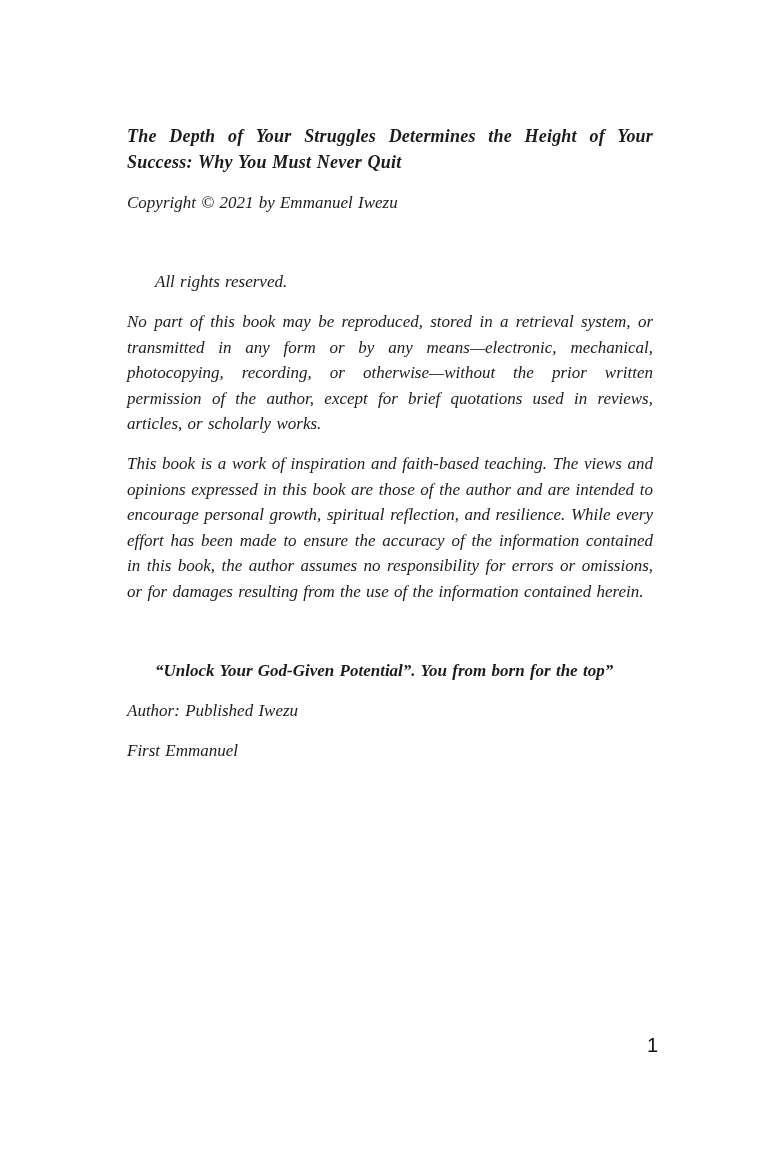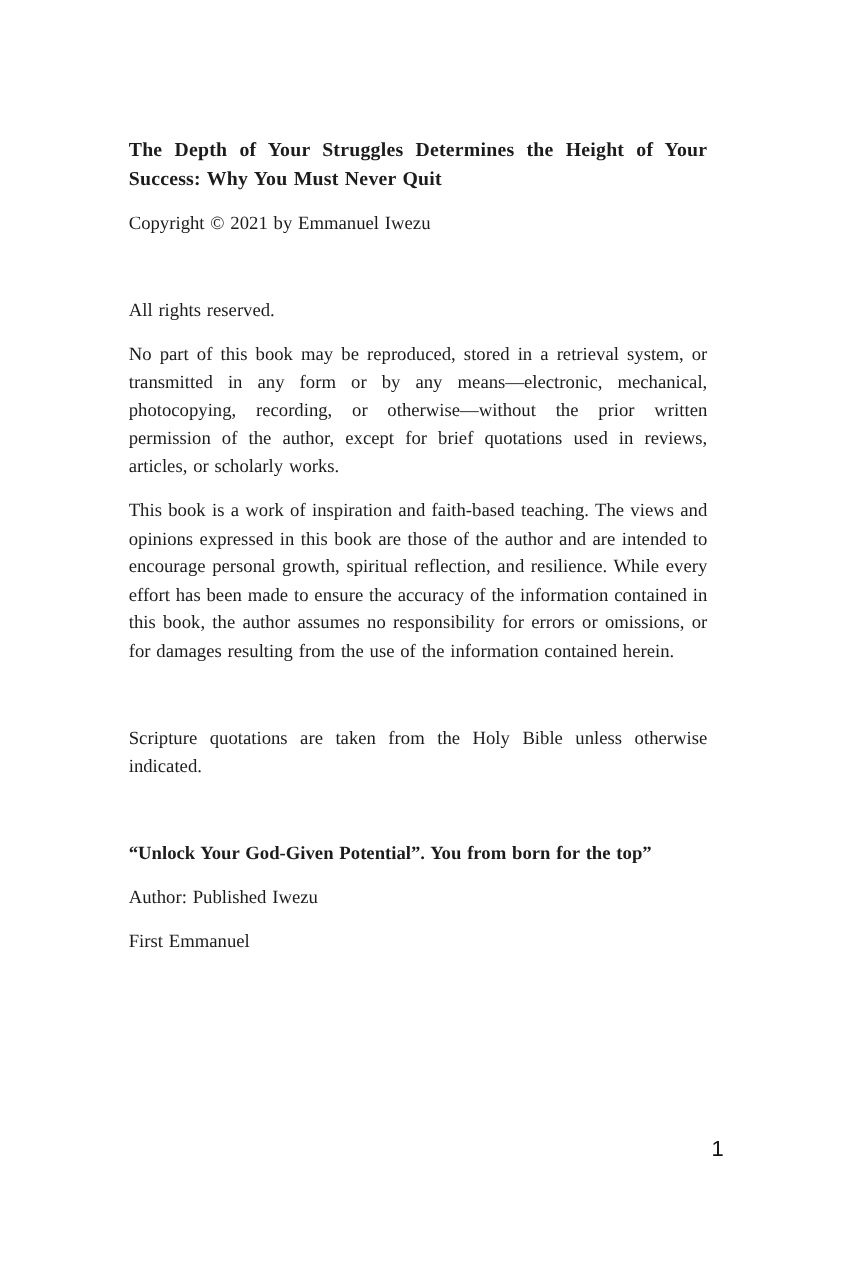--- a/index.html
+++ b/index.html
@@ -12,40 +12,42 @@
     width: 768px;
     height: 1152px;
     background: #ffffff;
     overflow: hidden;
     font-family: "Liberation Serif", serif;
     color: #1c1c1c;
   }
   .content {
     position: absolute;
     top: 124px;
-    left: 117px;
+    left: 127px;
     width: 526px;
     text-align: justify;
     font-size: 17px;
     line-height: 25.5px;
     word-spacing: 0.06em;
     hyphens: none;
+    font-style: italic;
   }
   .para {
     margin: 0 0 14.5px 0;
   }
   .bold {
     font-weight: bold;
   }
   .title {
     font-size: 18px;
     letter-spacing: 0.2px;
   }
   .big-gap {
     margin-top: 54px;
+    margin-left: 28px;
   }
   .page-number {
     position: absolute;
     top: 1033px;
     right: 110px;
     font-family: "Liberation Sans", sans-serif;
     font-size: 20px;
     line-height: 24px;
     color: #111111;
   }
@@ -53,19 +55,18 @@
 </head>
 <body>
 
 <div class="page">
   <div class="content">
     <p class="para bold title">The Depth of Your Struggles Determines the Height of Your Success: Why You Must Never Quit</p>
     <p class="para">Copyright © 2021 by Emmanuel Iwezu</p>
     <p class="para big-gap">All rights reserved.</p>
     <p class="para">No part of this book may be reproduced, stored in a retrieval system, or transmitted in any form or by any means—electronic, mechanical, photocopying, recording, or otherwise—without the prior written permission of the author, except for brief quotations used in reviews, articles, or scholarly works.</p>
     <p class="para">This book is a work of inspiration and faith-based teaching. The views and opinions expressed in this book are those of the author and are intended to encourage personal growth, spiritual reflection, and resilience. While every effort has been made to ensure the accuracy of the information contained in this book, the author assumes no responsibility for errors or omissions, or for damages resulting from the use of the information contained herein.</p>
-    <p class="para big-gap">Scripture quotations are taken from the Holy Bible unless otherwise indicated.</p>
     <p class="para bold big-gap">“Unlock Your God-Given Potential”. You from born for the top”</p>
     <p class="para">Author: Published Iwezu</p>
     <p class="para">First Emmanuel</p>
   </div>
   <div class="page-number">1</div>
 </div>
 
 </body></html>

